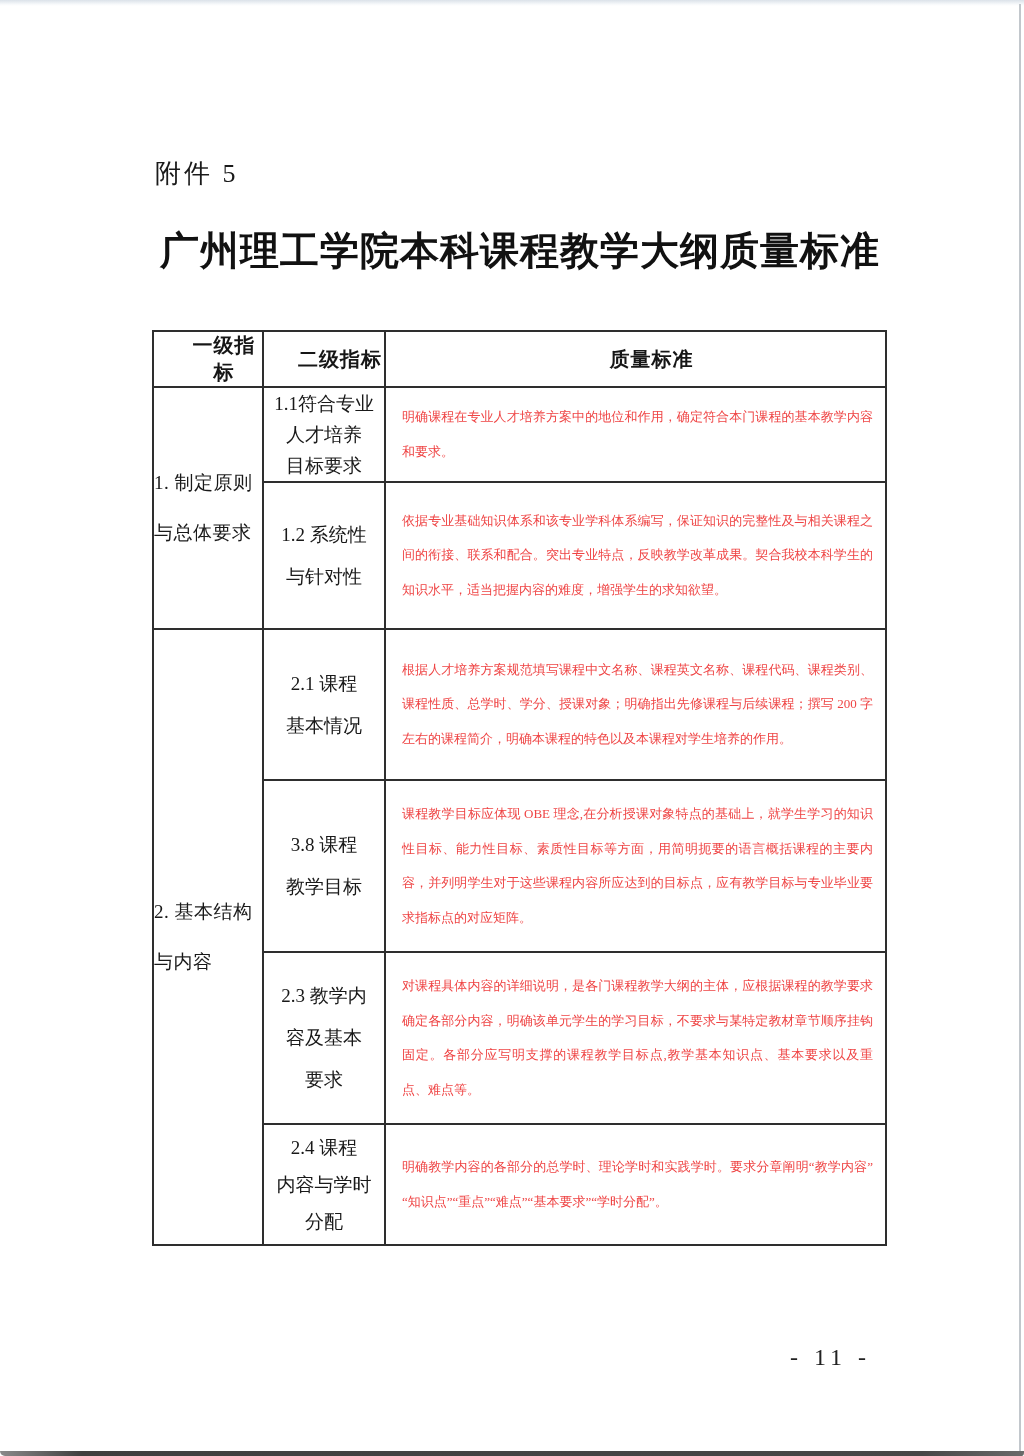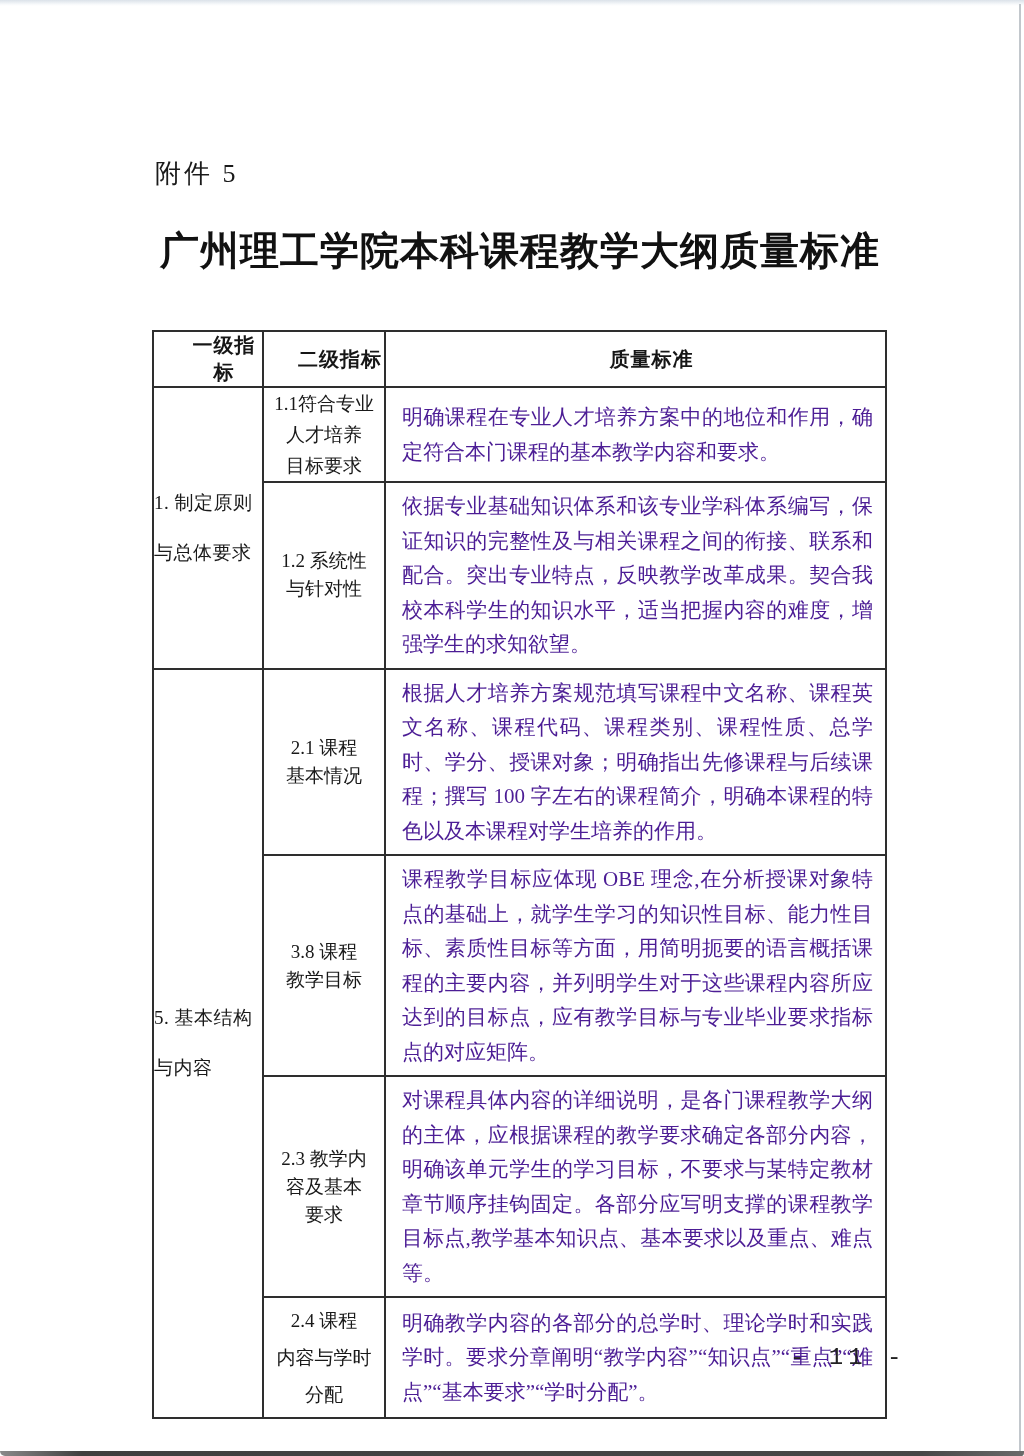--- a/index.html
+++ b/index.html
@@ -50,34 +50,34 @@
   tr.h-r21{height:151px;}
   tr.h-r22{height:172px;}
   tr.h-r23{height:172px;}
   tr.h-r24{height:121px;}
   .lv1{
     text-align:left;font-size:19px;color:#191919;
     white-space:pre-line;line-height:50px;letter-spacing:.5px;
   }
   .lv2{
     text-align:center;font-size:19px;color:#191919;
-    white-space:pre-line;line-height:28px;
+    white-space:pre-line;line-height:42px;
   }
   .lv2.tight{line-height:31px;margin-top:37px;}
   .lv2.mid{line-height:37px;}
   .std{
-    font-size:21px;color:#4c1d95;
+    font-size:13px;color:#ef4444;
     line-height:34.5px;
     padding:6px 12px 6px 16px !important;
     text-align:justify;
   }
   
   .page-num{position:absolute;left:790px;top:1344px;
     font-size:24px;letter-spacing:5px;color:#222;
-    font-family:Liberation Mono, monospace;}
+    font-family:Liberation Serif, serif;}
 </style>
 </head>
 <body>
 
 <div class="scan-top"></div>
 <div class="scan-right"></div>
 <div class="scan-bottom"></div>
 
 <div class="attachment">附件 5</div>
 
@@ -104,25 +104,25 @@
 人才培养
 目标要求</td>
       <td class="std">明确课程在专业人才培养方案中的地位和作用，确定符合本门课程的基本教学内容和要求。</td>
     </tr>
     <tr class="h-r12">
       <td class="lv2">1.2 系统性
 与针对性</td>
       <td class="std">依据专业基础知识体系和该专业学科体系编写，保证知识的完整性及与相关课程之间的衔接、联系和配合。突出专业特点，反映教学改革成果。契合我校本科学生的知识水平，适当把握内容的难度，增强学生的求知欲望。</td>
     </tr>
     <tr class="h-r21">
-      <td rowspan="4" class="lv1">5. 基本结构
+      <td rowspan="4" class="lv1">2. 基本结构
 与内容</td>
       <td class="lv2">2.1 课程
 基本情况</td>
-      <td class="std">根据人才培养方案规范填写课程中文名称、课程英文名称、课程代码、课程类别、课程性质、总学时、学分、授课对象；明确指出先修课程与后续课程；撰写 100 字左右的课程简介，明确本课程的特色以及本课程对学生培养的作用。</td>
+      <td class="std">根据人才培养方案规范填写课程中文名称、课程英文名称、课程代码、课程类别、课程性质、总学时、学分、授课对象；明确指出先修课程与后续课程；撰写 200 字左右的课程简介，明确本课程的特色以及本课程对学生培养的作用。</td>
     </tr>
     <tr class="h-r22">
       <td class="lv2">3.8 课程
 教学目标</td>
       <td class="std">课程教学目标应体现 OBE 理念,在分析授课对象特点的基础上，就学生学习的知识性目标、能力性目标、素质性目标等方面，用简明扼要的语言概括课程的主要内容，并列明学生对于这些课程内容所应达到的目标点，应有教学目标与专业毕业要求指标点的对应矩阵。</td>
     </tr>
     <tr class="h-r23">
       <td class="lv2">2.3 教学内
 容及基本
 要求</td>

